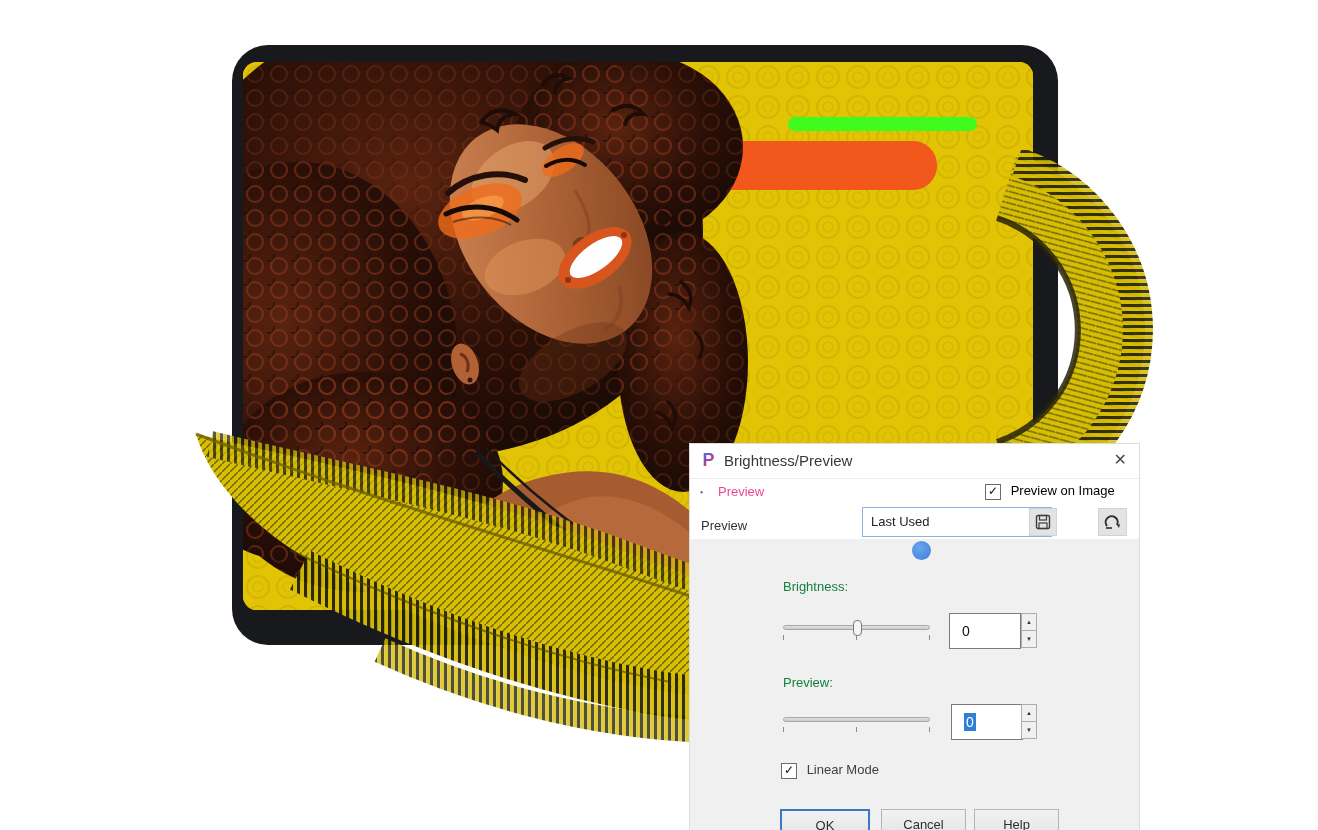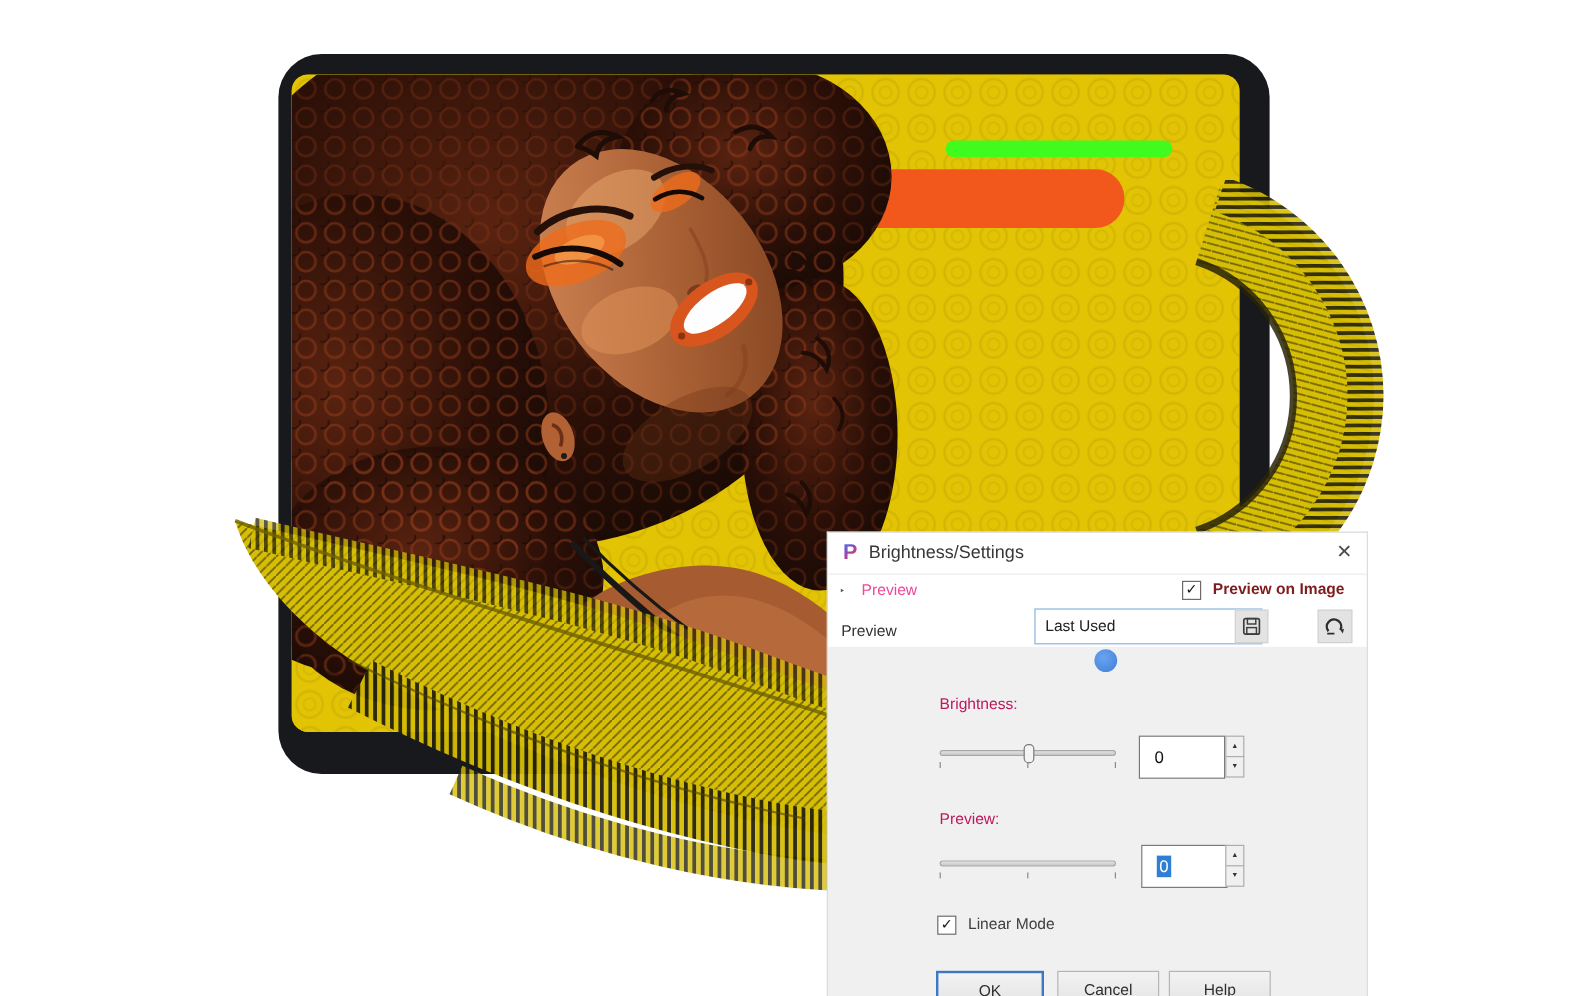--- a/index.html
+++ b/index.html
@@ -28,32 +28,32 @@
             background:linear-gradient(135deg,#2e9ae0 0%,#7a4fd0 35%,#e03a5a 70%,#f07820 100%);
             -webkit-background-clip:text;background-clip:text;color:transparent;}
   .dlg-title{position:absolute;left:34px;top:8px;font-size:15px;color:#383838;}
   .dlg-close{position:absolute;right:12px;top:6px;font-size:16px;color:#4a4a4a;cursor:pointer;}
 
   .preview-marker{position:absolute;left:10px;top:41px;font-size:10px;color:#555;}
   .preview-label{position:absolute;left:28px;top:40px;color:#ec4899;}
   .chk{display:inline-block;width:14px;height:14px;background:#fff;border:1px solid #6b6b6b;
        text-align:center;line-height:13px;font-size:12px;color:#111;vertical-align:middle;}
   .poi-wrap{position:absolute;left:295px;top:39px;}
-  .poi-wrap .lbl{margin-left:6px;color:#7f1d1d;font-weight:bold;}
+  .poi-wrap .lbl{margin-left:6px;color:#000000;}
 
   .settings-label{position:absolute;left:11px;top:74px;color:#333;}
   .dropdown{position:absolute;left:172px;top:63px;width:190px;height:30px;background:#fff;
             border:1px solid #8ab4dc;box-sizing:border-box;line-height:28px;padding-left:8px;color:#222;}
   .dropdown .chev{position:absolute;right:6px;top:-3px;color:#9a9a9a;font-size:13px;}
   .tool-btn{position:absolute;top:64px;width:28px;height:28px;background:#e3e3e3;
             border:1px solid #d2d2d2;box-sizing:border-box;display:flex;align-items:center;justify-content:center;}
   #btn-save{left:339px;}
   #btn-reset{left:408px;width:29px;}
 
-  .grp-label{position:absolute;left:93px;color:#be185d;}
+  .grp-label{position:absolute;left:93px;color:#15803d;}
   .slider-track{position:absolute;left:93px;width:147px;height:5px;border:1px solid #a8a8a8;
                 background:linear-gradient(#e2e2e2,#c9c9c9);border-radius:3px;box-sizing:border-box;}
   .slider-thumb{position:absolute;width:9px;height:16px;background:#f4f4f4;border:1px solid #7a7a7a;
                 border-radius:4px;box-sizing:border-box;}
   .tick{position:absolute;width:1px;height:5px;background:#8a8a8a;}
   .numbox{position:absolute;width:72px;height:36px;background:#fff;border:1px solid #7a7a7a;
           box-sizing:border-box;line-height:34px;padding-left:12px;font-size:14px;color:#111;}
   .numbox .sel{background:#2f7fd6;color:#fff;padding:1px 2px;}
   .spin{position:absolute;width:16px;height:36px;}
   .spin .sp{position:absolute;left:0;width:16px;height:18px;background:#f0f0f0;border:1px solid #adadad;
@@ -207,21 +207,21 @@
     <path d="M97,4 A185,185 0 0 1 225,180 A185,185 0 0 1 97,356 L77,292 A118,118 0 0 0 77,68 Z" fill="#d6be04"></path>
     <path d="M97,4 A185,185 0 0 1 225,180 A185,185 0 0 1 97,356 L77,292 A118,118 0 0 0 77,68 Z" fill="url(#barbsR)"></path>
     <path d="M97,12 A178,178 0 0 1 218,180 A178,178 0 0 1 100,346" stroke="url(#stripesR)" stroke-width="30" fill="none" opacity="0.9"></path>
     <path d="M77,68 A118,118 0 0 1 77,292" stroke="#28230a" stroke-width="6" fill="none" opacity="0.85"></path>
   </svg>
 
   <div class="dialog">
     <div class="dlg-head">
       <div class="titlebar">
         <span class="psp-logo">P</span>
-        <span class="dlg-title">Brightness/Settings</span>
+        <span class="dlg-title">Brightness/Preview</span>
         <span class="dlg-close">✕</span>
       </div>
 
       <span class="preview-marker">‣</span>
       <span class="preview-label">Preview</span>
 
       <span class="poi-wrap">
         <span class="chk">✓</span>
         <span class="lbl">Preview on Image</span>
       </span>

